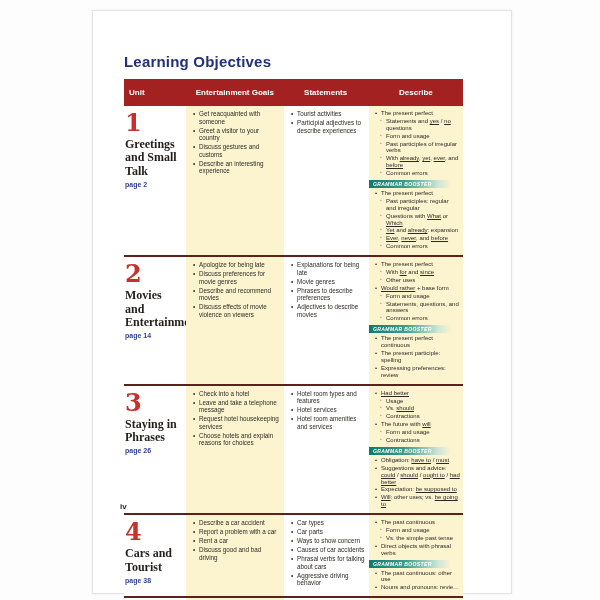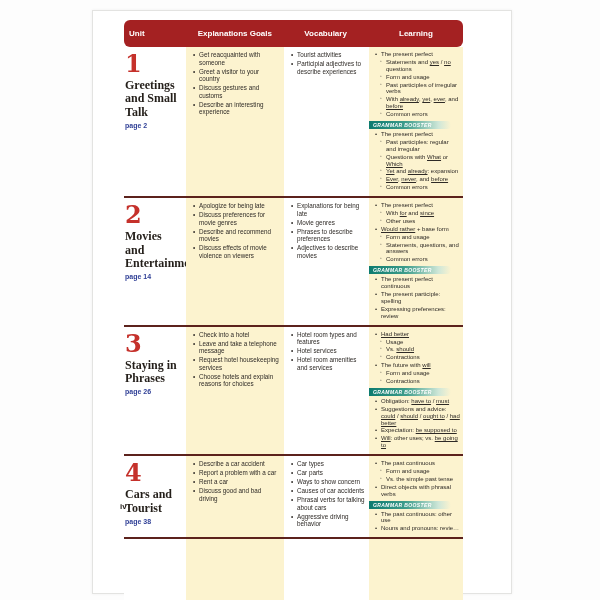--- a/index.html
+++ b/index.html
@@ -3,21 +3,21 @@
 <meta charset="utf-8">
 <style>
   html,body{margin:0;padding:0;background:#ffffff;}
   .canvas{position:relative;width:600px;height:600px;background:#fdfdfd;overflow:hidden;
           font-family:"Liberation Sans",sans-serif;}
   .book-page{position:absolute;left:92px;top:10px;width:418px;height:582px;background:#ffffff;
              border:1px solid #e3e3e1;box-shadow:0 0 3px rgba(0,0,0,0.06);}
   h1.page-title{margin:42px 0 0 31px;font-size:15px;font-weight:bold;color:#21307a;
                 letter-spacing:0.2px;font-family:"Liberation Sans",sans-serif;}
   .lo-table{margin:9px 0 0 31px;width:339px;}
-  .thead{display:flex;background:#a42122;color:#ffffff;min-height:27px;align-items:center;border-radius:6px;}
+  .thead{display:flex;background:#a42122;color:#ffffff;min-height:27px;align-items:center;}
   .th{font-size:8px;font-weight:bold;text-align:center;line-height:1.15;padding:2px 2px;}
   .th-unit{width:58px;text-align:left;padding-left:5px;}
   .th-goals{width:94px;}
   .th-vocab{width:85px;}
   .th-grammar{width:93px;}
   .unit-row{display:flex;align-items:stretch;}
   .unit-row + .unit-row{border-top:2px solid #5c221c;}
   .unit-row:nth-child(1){min-height:88px;}
   .unit-row:nth-child(2){min-height:79px;}
   .unit-row:nth-child(3){min-height:95px;}
@@ -46,27 +46,28 @@
            border-radius:0 4px 4px 0;display:flex;align-items:center;}
   .booster-label{font-size:5px;font-weight:bold;font-style:italic;color:#ffffff;
                  letter-spacing:0.4px;padding-left:4px;white-space:nowrap;}
   .folio{position:absolute;left:27px;top:491px;font-size:8px;font-weight:bold;color:#241f1a;}
 </style>
 </head>
 <body>
 
 <div class="canvas">
   <div class="book-page">
+    <h1 class="page-title">Learning Objectives</h1>
 
     <div class="lo-table">
       <div class="thead">
         <div class="th th-unit">Unit</div>
-        <div class="th th-goals">Explanations Goals</div>
-        <div class="th th-vocab">Vocabulary</div>
-        <div class="th th-grammar">Learning</div>
+        <div class="th th-goals">Entertainment Goals</div>
+        <div class="th th-vocab">Statements</div>
+        <div class="th th-grammar">Describe</div>
       </div>
       <div id="rows">
   <div class="unit-row">
     <div class="cell unit-cell">
       <div class="unit-number">1</div>
       <div class="unit-title">Greetings and Small Talk</div>
       <div class="unit-page">page 2</div>
     </div>
     <div class="cell goals-cell">
       <ul class="obj-list">

